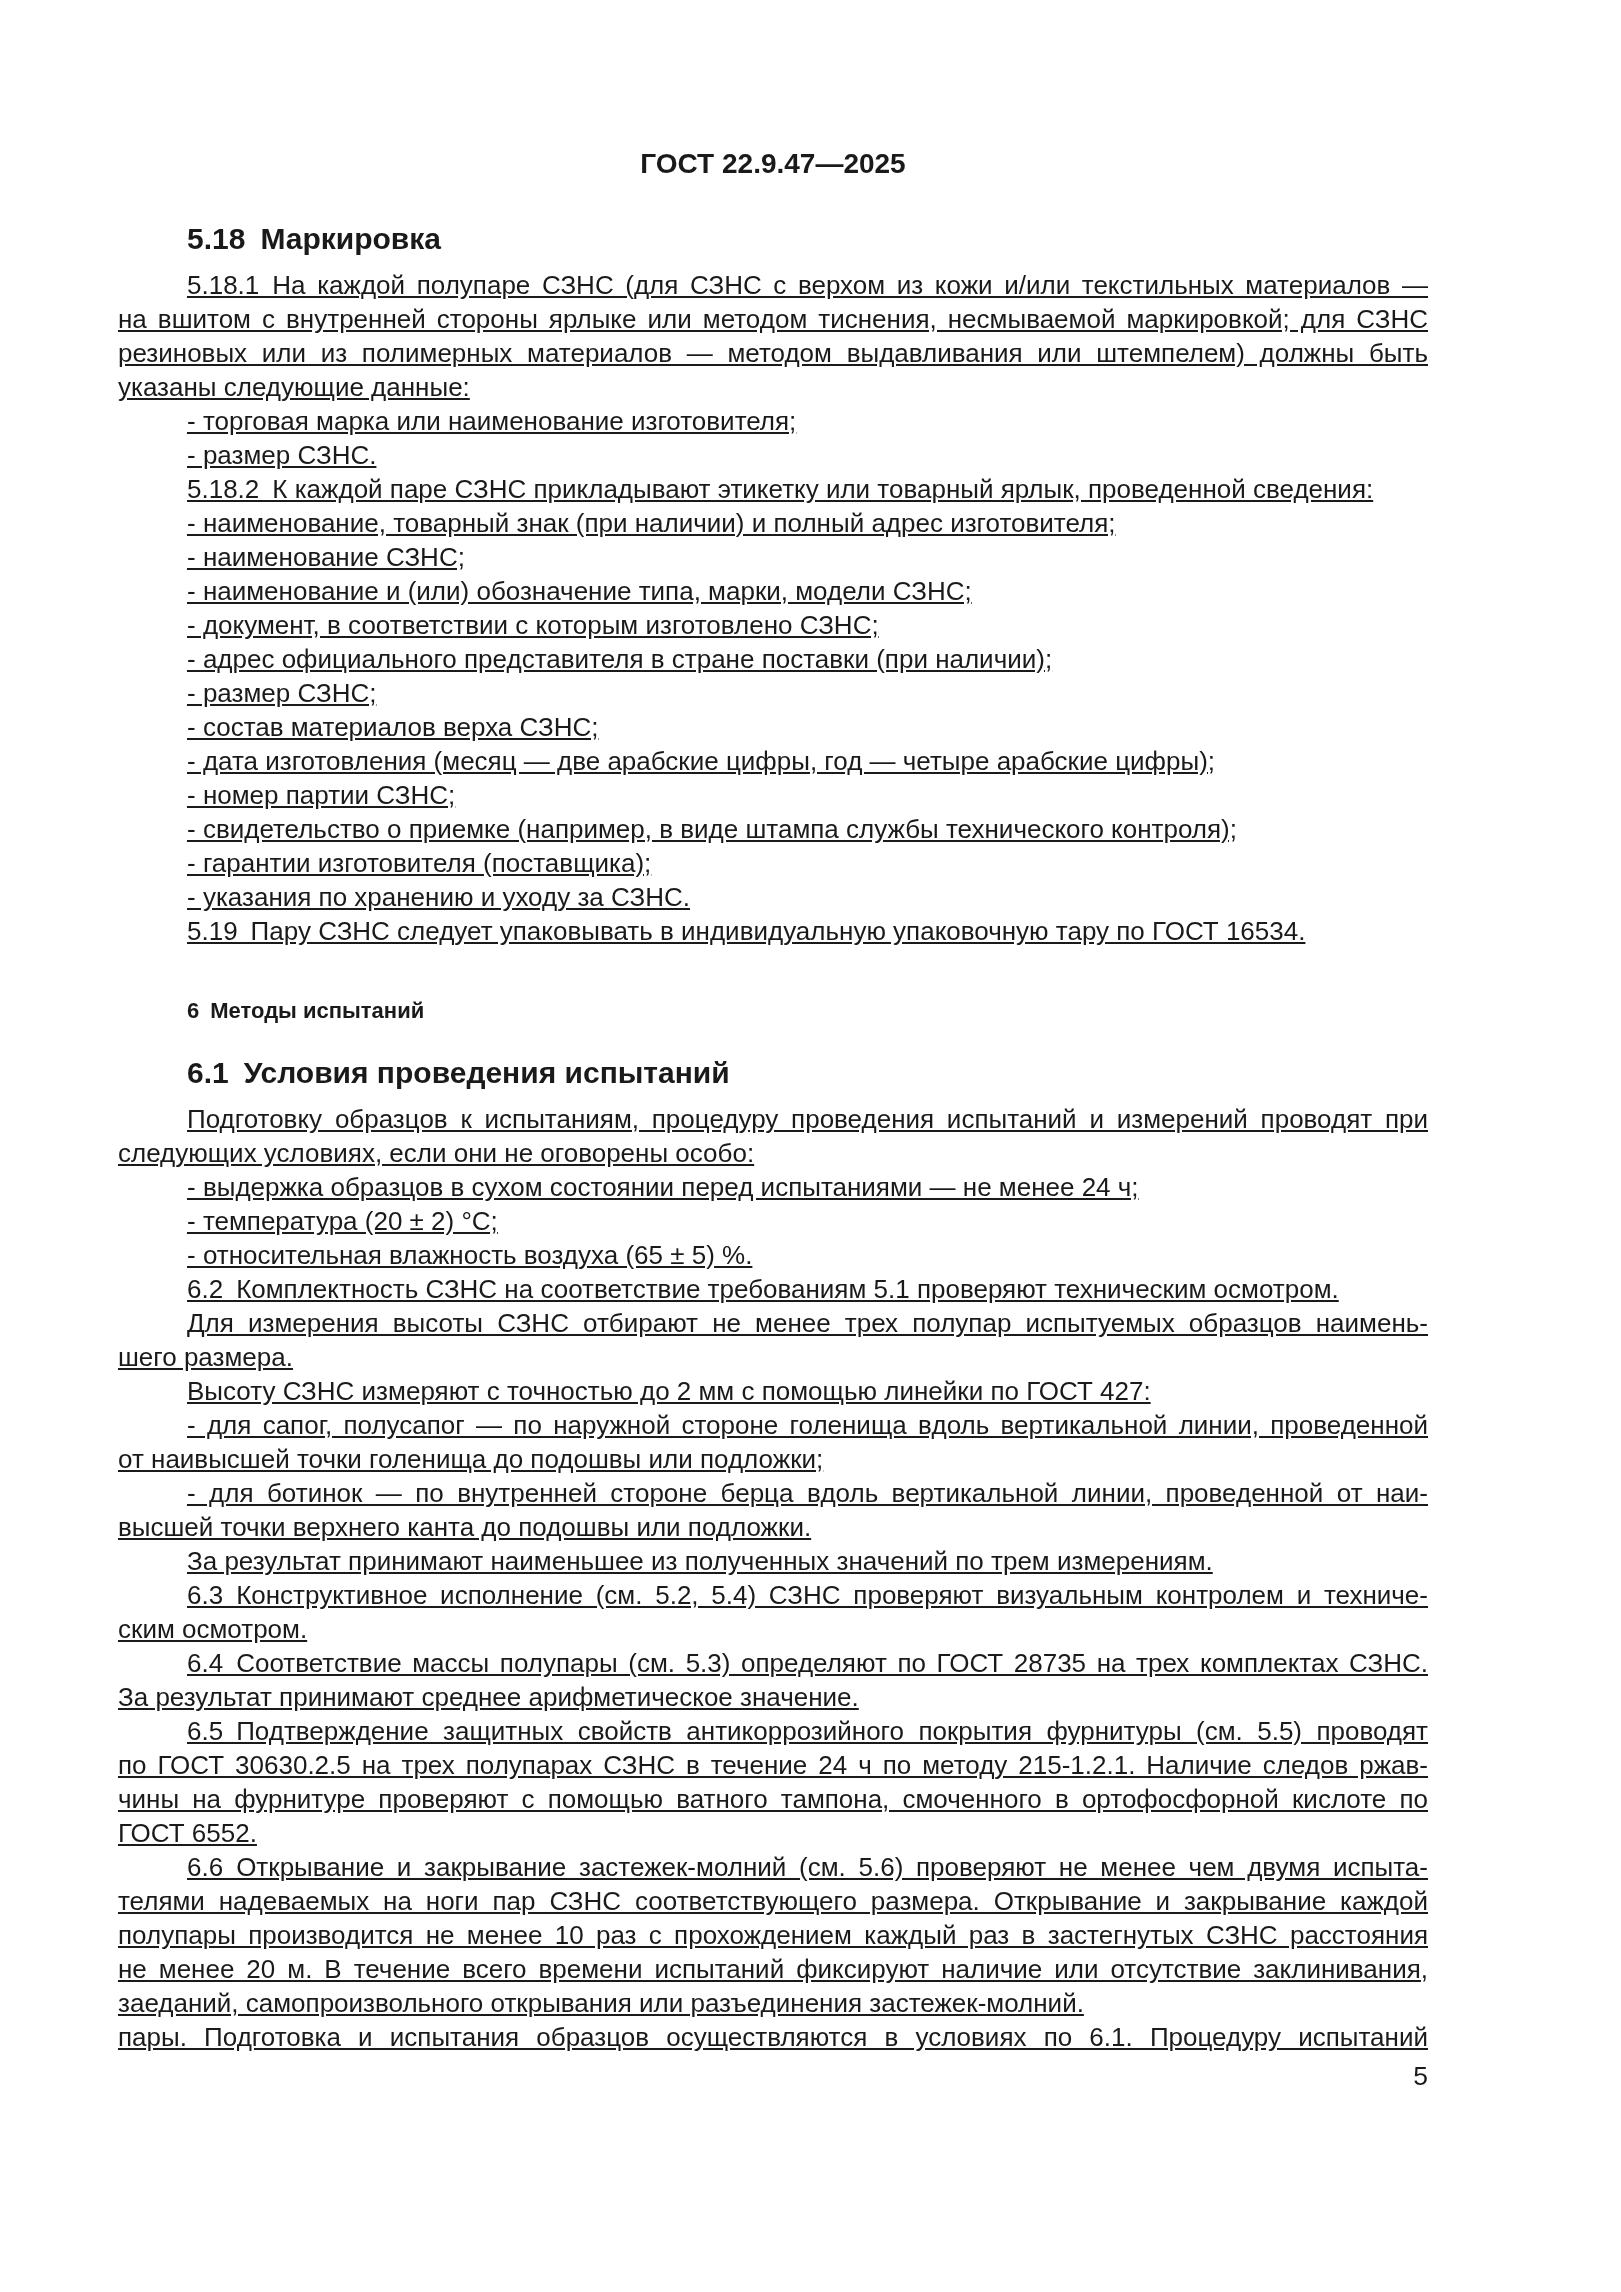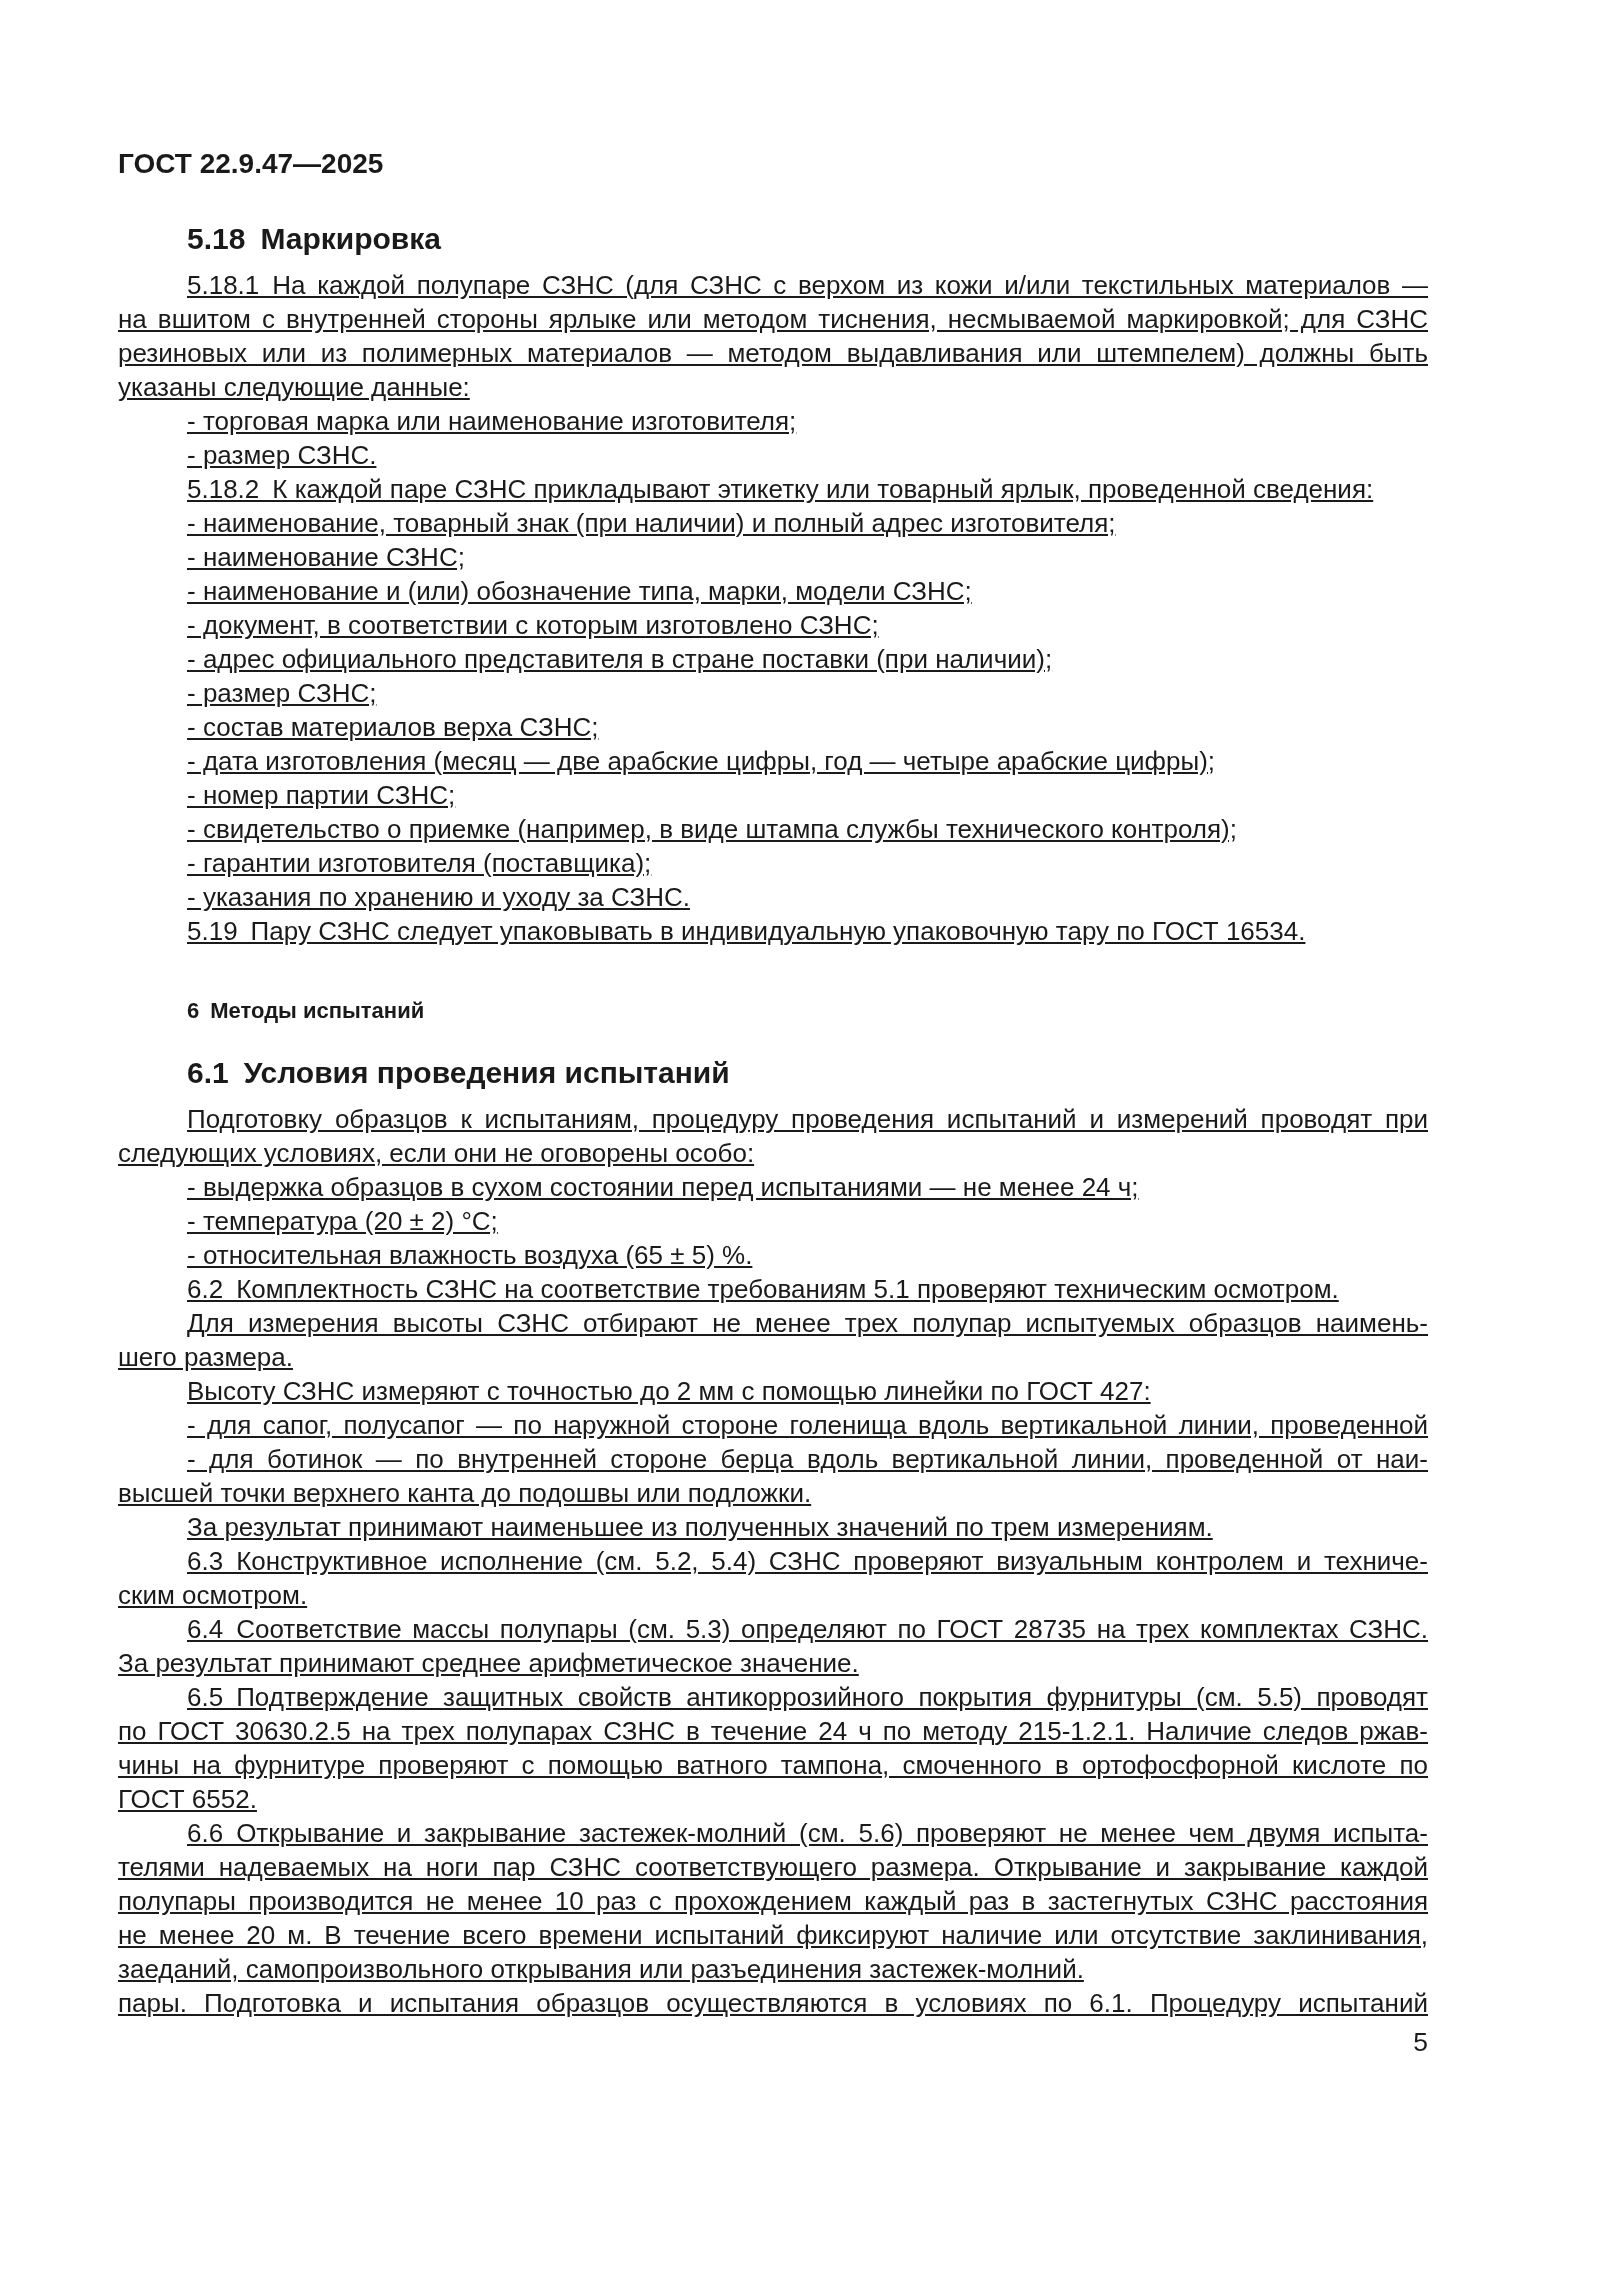--- a/index.html
+++ b/index.html
@@ -13,21 +13,21 @@
     width: 1621px;
     height: 2293px;
     box-sizing: border-box;
     background: #ffffff;
     color: #1a1a1a;
     font-family: "Liberation Sans", "DejaVu Sans", sans-serif;
     padding: 149px 193px 0 118px;
     overflow: hidden;
   }
   .doc-header {
-    text-align: left;
+    text-align: center;
     font-weight: 700;
     font-size: 28px;
     line-height: 29px;
     white-space: nowrap;
   }
   .content { width: 1310px; }
   .h1 {
     font-weight: 700;
     font-size: 22px;
     line-height: 43px;
@@ -144,20 +144,21 @@
       </div>
       <div class="para">
         <div class="line ind jl">Для измерения высоты СЗНС отбирают не менее трех полупар испытуемых образцов наимень-</div>
         <div class="line">шего размера.</div>
       </div>
       <div class="para">
         <div class="line ind">Высоту СЗНС измеряют с точностью до 2 мм с помощью линейки по ГОСТ 427:</div>
       </div>
       <div class="para">
         <div class="line ind jl">- для сапог, полусапог — по наружной стороне голенища вдоль вертикальной линии, проведенной</div>
+        <div class="line">от наивысшей точки голенища до подошвы или подложки;</div>
       </div>
       <div class="para">
         <div class="line ind jl">- для ботинок — по внутренней стороне берца вдоль вертикальной линии, проведенной от наи-</div>
         <div class="line">высшей точки верхнего канта до подошвы или подложки.</div>
       </div>
       <div class="para">
         <div class="line ind">За результат принимают наименьшее из полученных значений по трем измерениям.</div>
       </div>
       <div class="para">
         <div class="line ind jl">6.3 Конструктивное исполнение (см. 5.2, 5.4) СЗНС проверяют визуальным контролем и техниче-</div>

